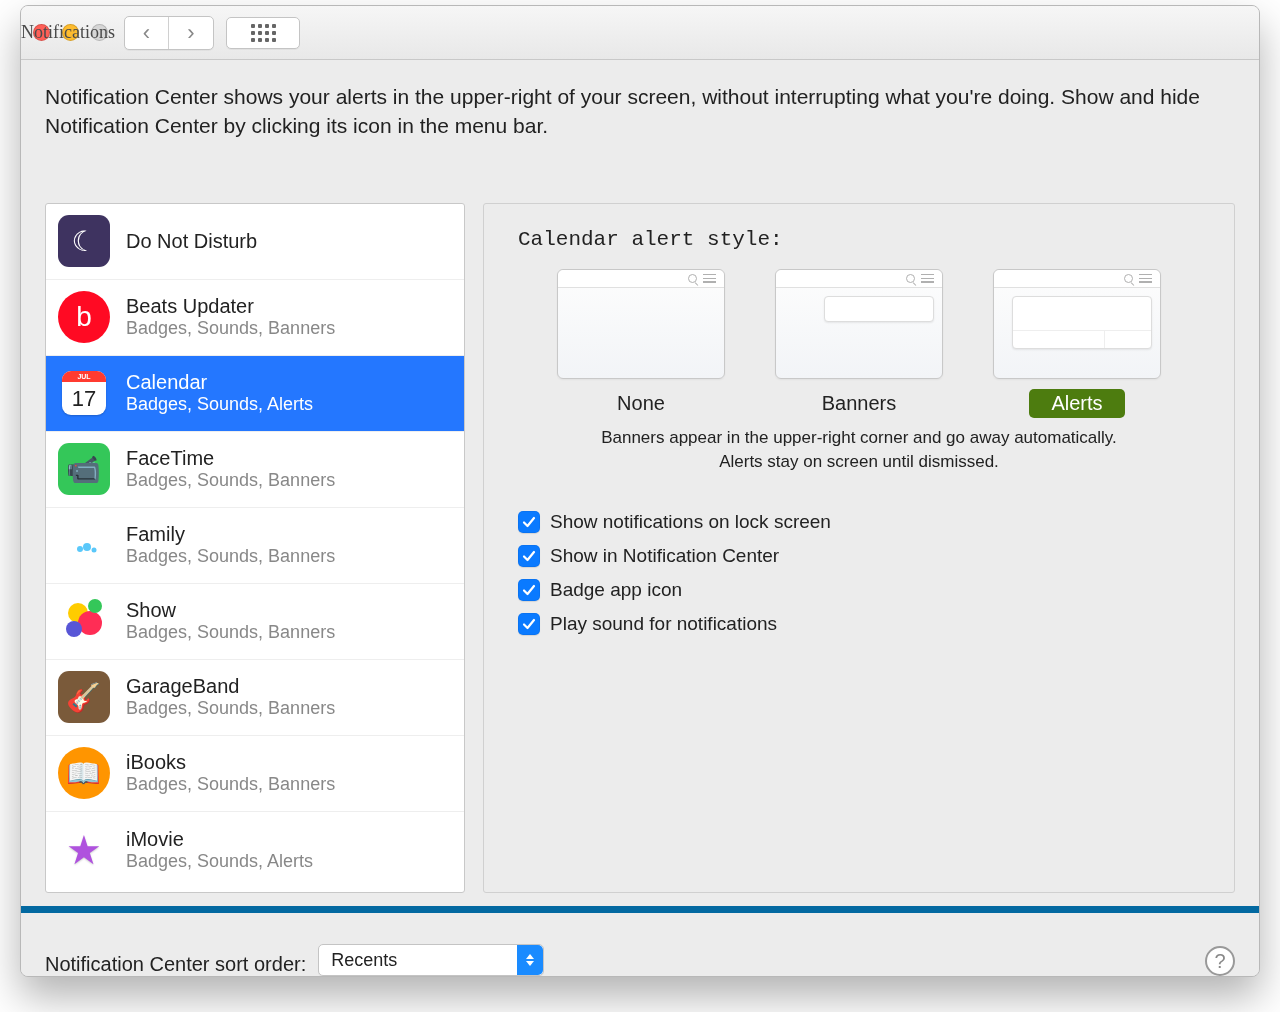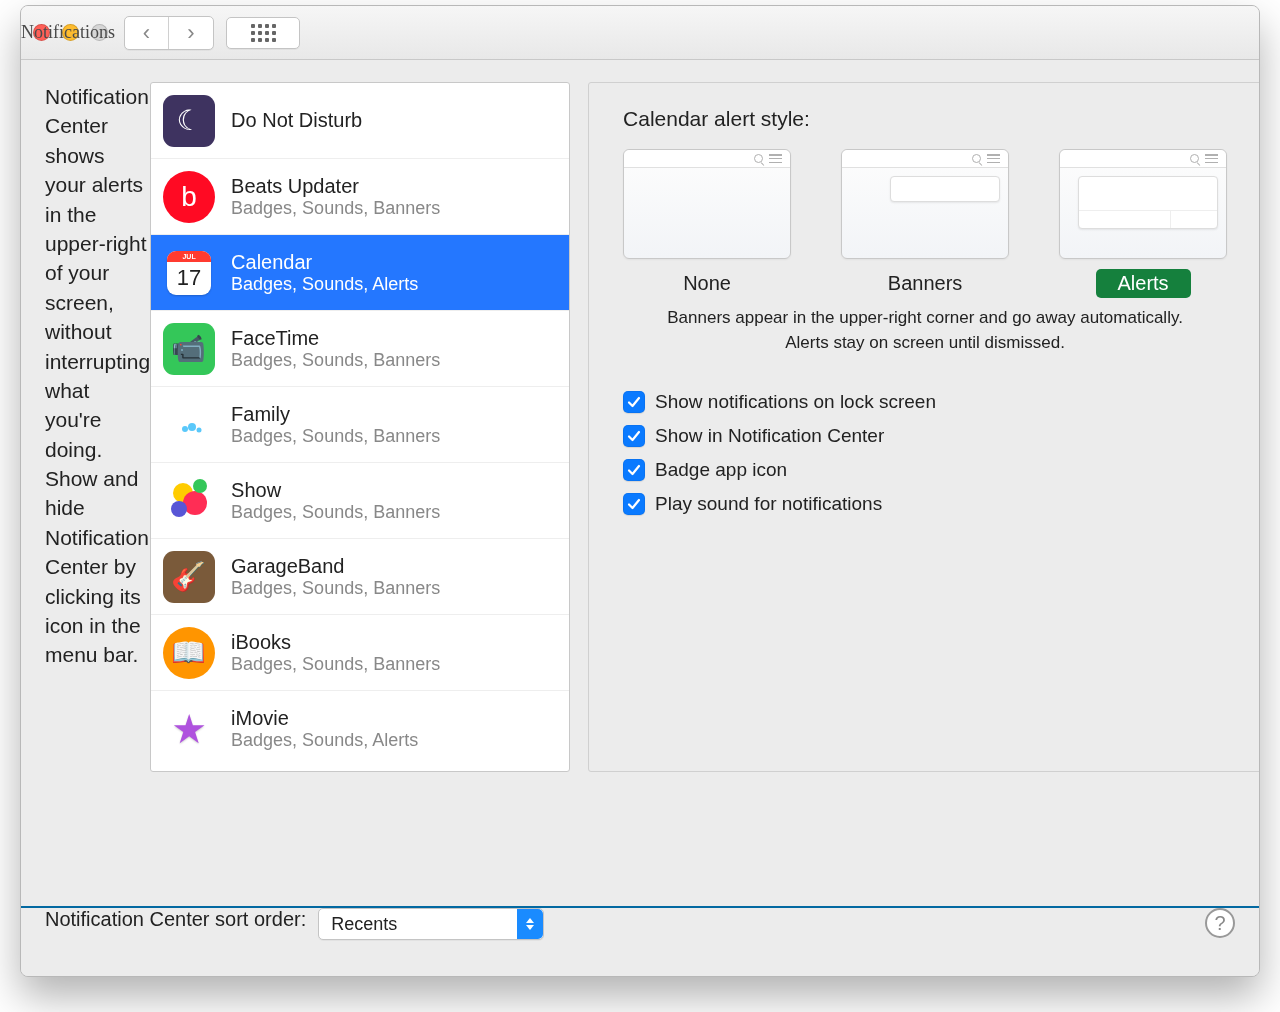--- a/index.html
+++ b/index.html
@@ -61,21 +61,21 @@
   width: 290px; height: 32px;
   background: #fff;
   border: 1px solid #c4c4c4;
   border-radius: 5px;
   display: flex; align-items: center; justify-content: center;
   gap: 8px; color: #a0a0a0; font-size: 17px;
 }
 .mag { width: 15px; height: 15px; border: 2px solid #a0a0a0; border-radius: 50%; position: relative; }
 .mag:after { content:""; position:absolute; width:2px; height:7px; background:#a0a0a0; bottom:-6px; right:-3px; transform: rotate(-45deg); border-radius:1px; }
 
-.content { padding: 22px 24px 0 24px; flex: 1; display: flex; flex-direction: row; }
+.content { padding: 22px 24px 0 24px; flex: 1; display: flex; flex-direction: column; gap: 44px; }
 .intro { font-size: 21px; color: #222; line-height: 1.4; margin-bottom: 18px; }
 
 .cols { display: flex; gap: 18px; flex: 1; min-height: 0; }
 .sidebar {
   width: 420px;
   background: #fff;
   border: 1px solid #c8c8c8;
   border-radius: 3px;
   overflow: hidden;
   height: 690px;
@@ -100,21 +100,21 @@
 .sb-item.selected .sb-title, .sb-item.selected .sb-sub { color: #fff; }
 
 .detail {
   flex: 1;
   background: #ececec;
   border: 1px solid #d0d0d0;
   border-radius: 3px;
   padding: 24px 34px;
   height: 690px;
 }
-.section-title { font-size: 21px; color: #222; margin-bottom: 18px; }
+.section-title { font-size: 21px; color: #222; margin-bottom: 18px; font-family: Liberation Mono, monospace; }
 .styles { display: flex; gap: 50px; justify-content:center; margin-bottom: 1px; }
 .style-opt { display: flex; flex-direction: column; align-items: center; gap: 10px; }
 .preview {
   width: 168px; height: 110px;
   background: linear-gradient(#fdfdfd,#f2f4f7);
   border: 1px solid #c8c8c8; border-radius: 6px;
   position: relative;
   box-shadow: 0 1px 2px rgba(0,0,0,0.05);
 }
 .preview .topbar { height: 18px; border-bottom: 1px solid #e0e0e0; background:#fff; border-radius:6px 6px 0 0; display:flex; align-items:center; justify-content:flex-end; padding-right:8px; gap:6px; }
@@ -123,34 +123,34 @@
 .preview .topbar .lines { width:13px; height:9px; display:flex; flex-direction:column; justify-content:space-between; }
 .preview .topbar .lines span { height:1.5px; background:#b0b0b0; }
 .preview .banner { position:absolute; top:26px; right:8px; width:110px; height:26px; background:#fff; border:1px solid #ddd; border-radius:4px; box-shadow:0 1px 2px rgba(0,0,0,0.08); }
 .preview .alert { position:absolute; top:26px; right:8px; width:140px; background:#fff; border:1px solid #ddd; border-radius:4px; box-shadow:0 1px 2px rgba(0,0,0,0.08); }
 .preview .alert .body { height:34px; border-bottom:1px solid #eee; }
 .preview .alert .btns { display:flex; height:17px; }
 .preview .alert .btns div:first-child { flex:2; border-right:1px solid #eee; }
 .preview .alert .btns div:last-child { flex:1; }
 
 .style-label { font-size: 20px; color: #222; padding: 3px 22px; border-radius: 5px; }
-.style-label.selected { background: #15803d; color: #fff; }
+.style-label.selected { background: #4d7c0f; color: #fff; }
 
 .hint { font-size: 17px; color: #222; text-align: center; line-height: 1.45; margin: 8px auto 36px; max-width: 560px; }
 
 .checks { display: flex; flex-direction: column; gap: 12px; }
 .check-row { display: flex; align-items: center; gap: 10px; font-size: 19px; color: #222; }
 .chk { width: 22px; height: 22px; background: #0a7aff; border-radius: 5px; display:flex; align-items:center; justify-content:center; box-shadow: inset 0 0 0 1px rgba(0,0,0,0.05), 0 1px 1px rgba(0,0,0,0.1); }
 .chk svg { width:14px; height:14px; }
 
 .footer {
   height: 70px;
-  border-top: 2px solid #0369a1;
+  border-top: 7px solid #0369a1;
   background: #ececec;
-  display: flex; align-items: flex-start;
+  display: flex; align-items: flex-end;
   padding: 0 24px;
 }
 .footer-label { font-size: 20px; color: #222; margin-right: 12px; }
 .select {
   width: 226px; height: 32px;
   background: #fff; border: 1px solid #c4c4c4; border-radius: 5px;
   display: flex; align-items: center;
   box-shadow: 0 1px 0 rgba(0,0,0,0.04);
 }
 .select-val { flex:1; padding: 0 12px; font-size: 18px; color:#222; }

